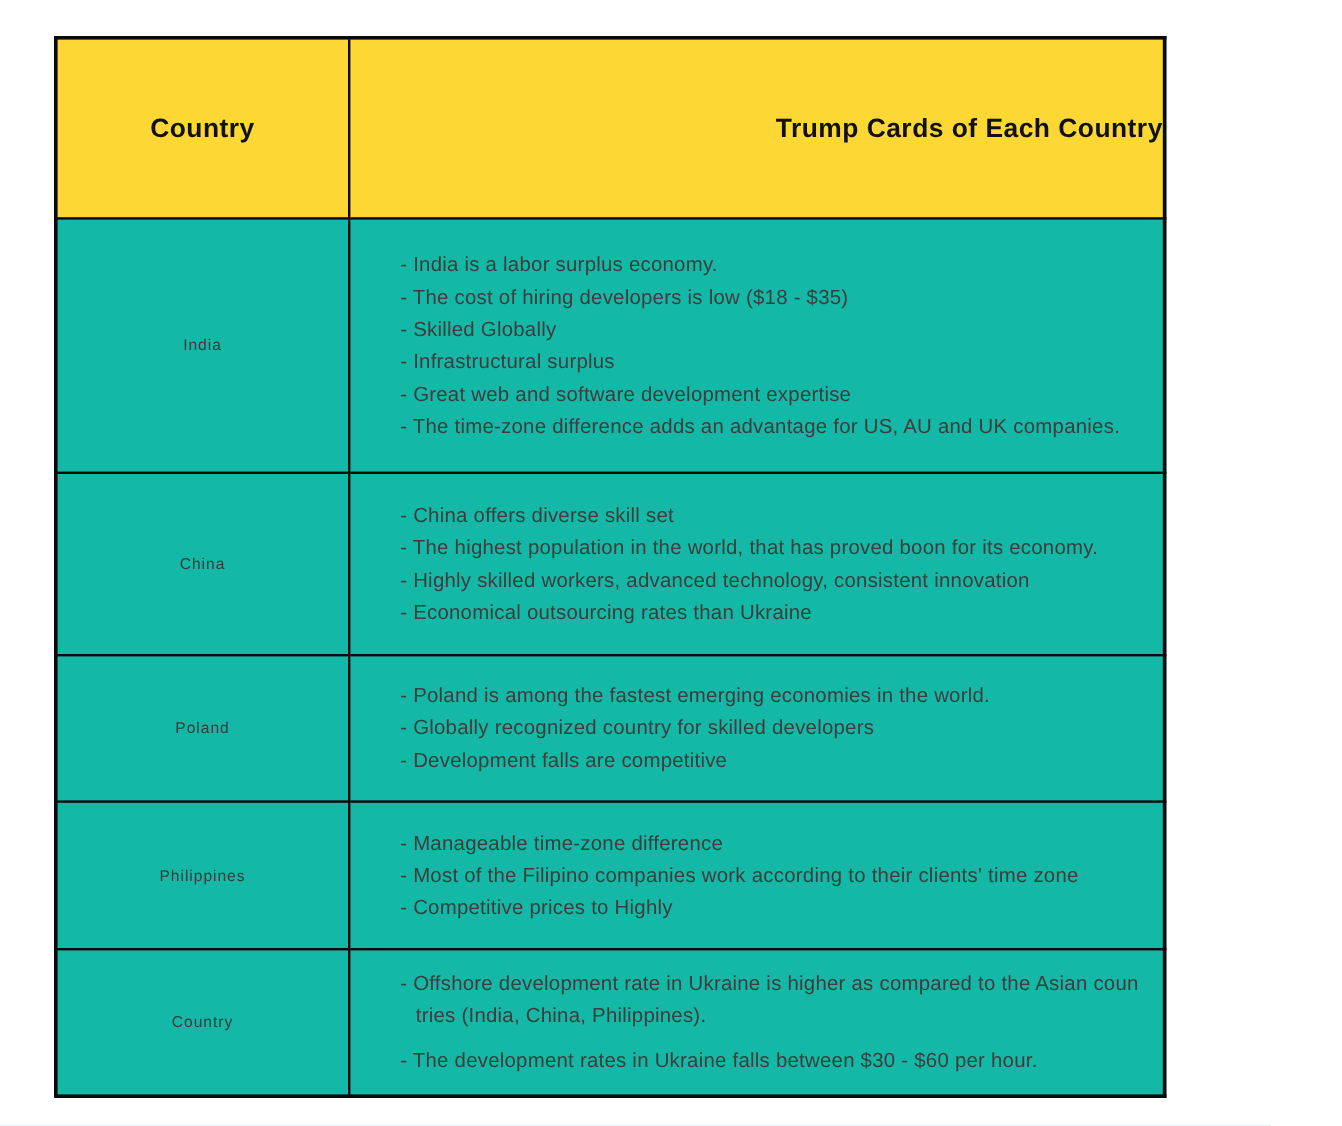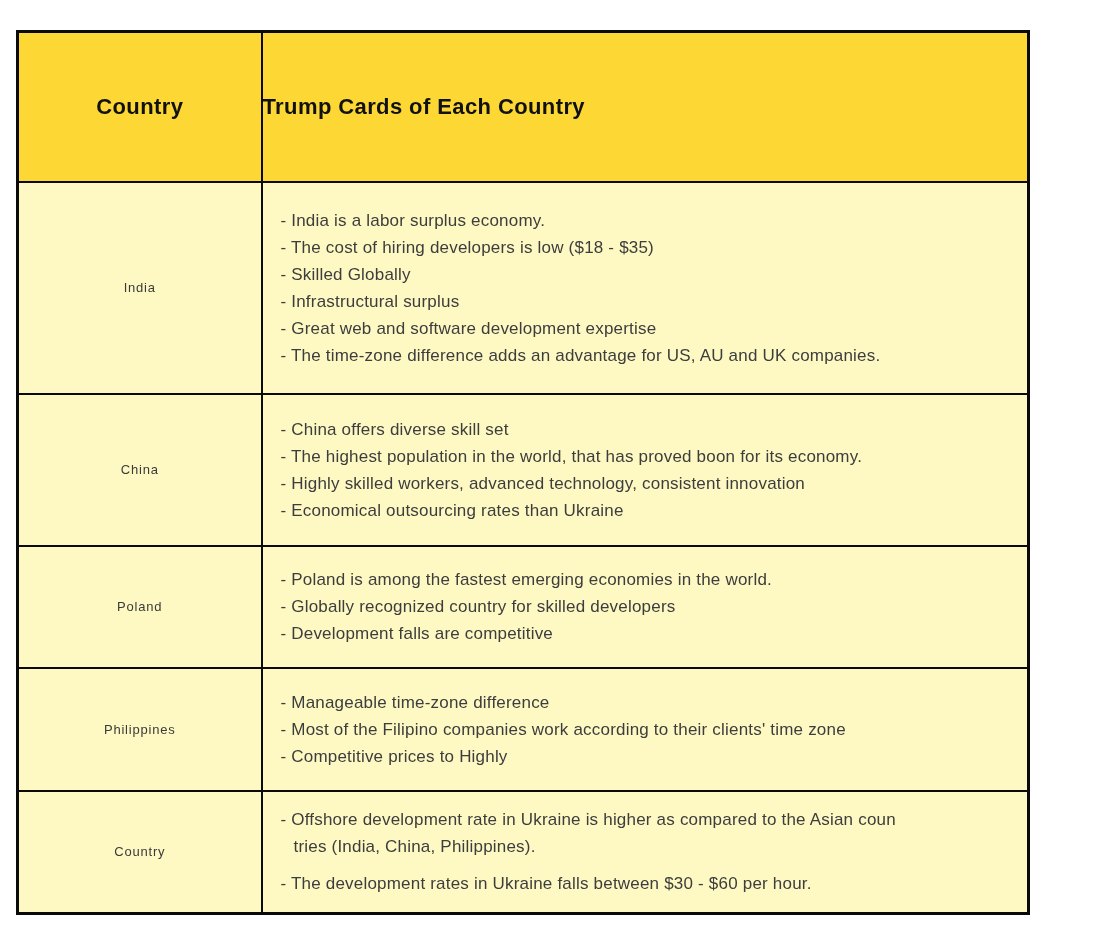--- a/index.html
+++ b/index.html
@@ -6,50 +6,50 @@
     --accent:#FDD835;
     --border:#0a0a0a;
     --body-text:#3d3d3d;
     --header-text:#111111;
   }
   *{box-sizing:border-box;margin:0;padding:0;}
   html,body{width:1118px;height:938px;background:#ffffff;overflow:hidden;}
   body{font-family:"Liberation Sans","DejaVu Sans",sans-serif;color:var(--body-text);}
   .page{position:relative;width:1118px;height:938px;background:#fff;}
   table.tbl{
-    position:absolute;left:16px;top:30px;
-    width:1014px;
+    position:absolute;left:45px;top:30px;
+    width:927px;
     border-collapse:collapse;
     table-layout:fixed;
-    background:#fef9c3;
+    background:#14b8a6;
   }
   table.tbl th, table.tbl td{
     border:2px solid var(--border);
     vertical-align:middle;
   }
   table.tbl{border:3px solid var(--border);}
   th.country-col{width:244px;}
   tr.header-row{height:150px;}
   tr.header-row th{
     background:var(--accent);
     color:var(--header-text);
     font-size:22px;
     font-weight:700;
     letter-spacing:0.4px;
   }
   th.country-col{text-align:center;}
-  th.trump-col{text-align:left;}
+  th.trump-col{text-align:right;}
   td.c-name{
     text-align:center;
     font-size:13px;
     letter-spacing:0.8px;
     color:#3a3a3a;
   }
   td.c-points{
-    padding:12px 20px 12px 18px;
+    padding:12px 20px 12px 42px;
     font-size:17px;
     letter-spacing:0.2px;
   }
   .pt{
     line-height:23px;
     margin:4px 0;
     padding-left:13px;
     text-indent:-13px;
   }
   .pt.wrap{ 

